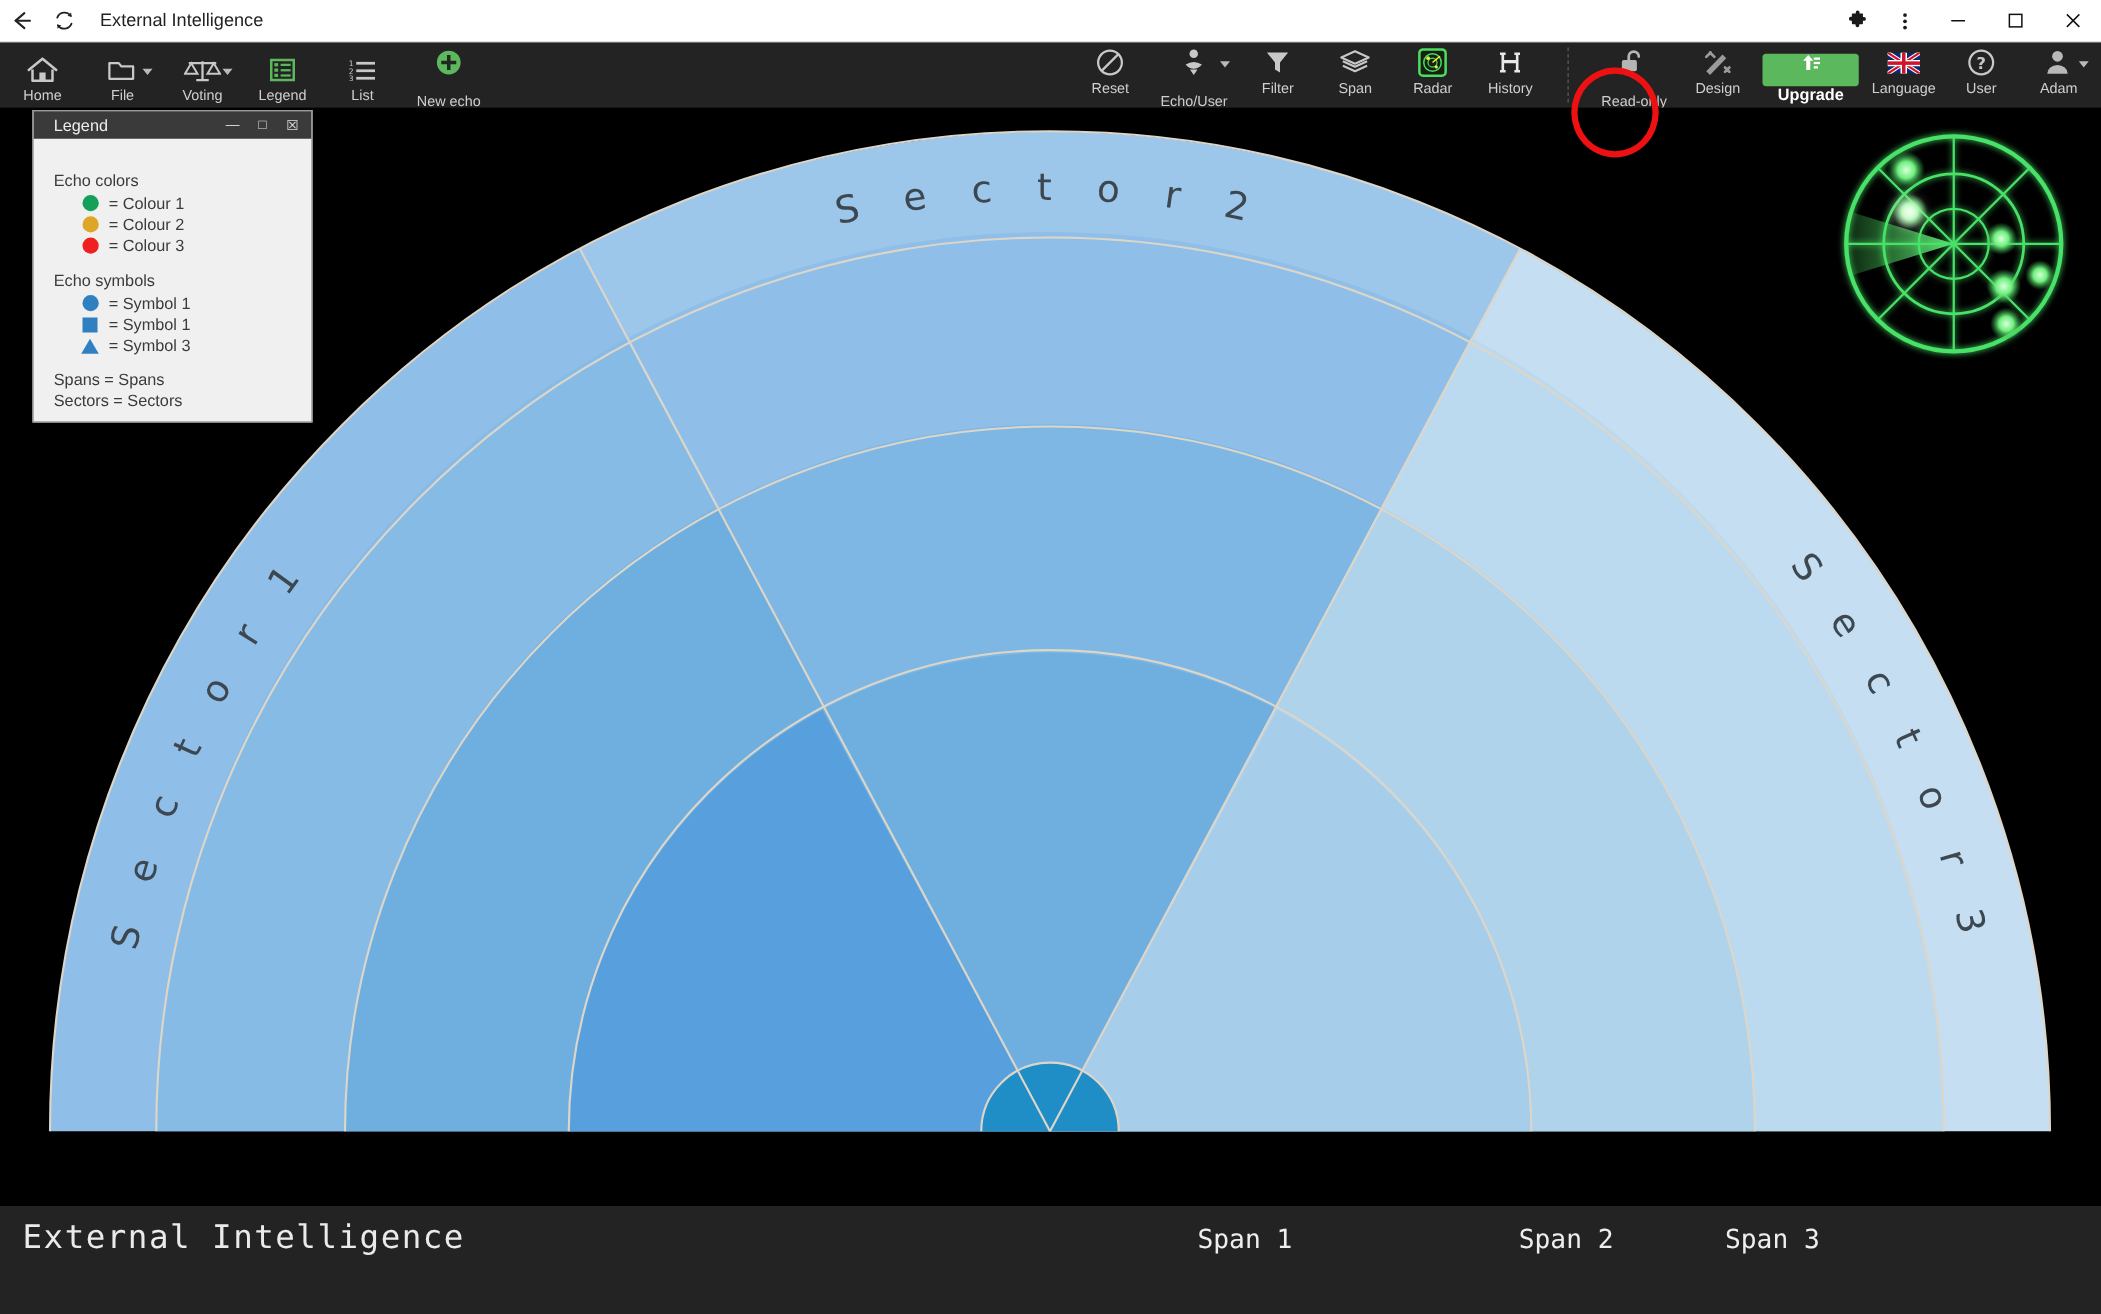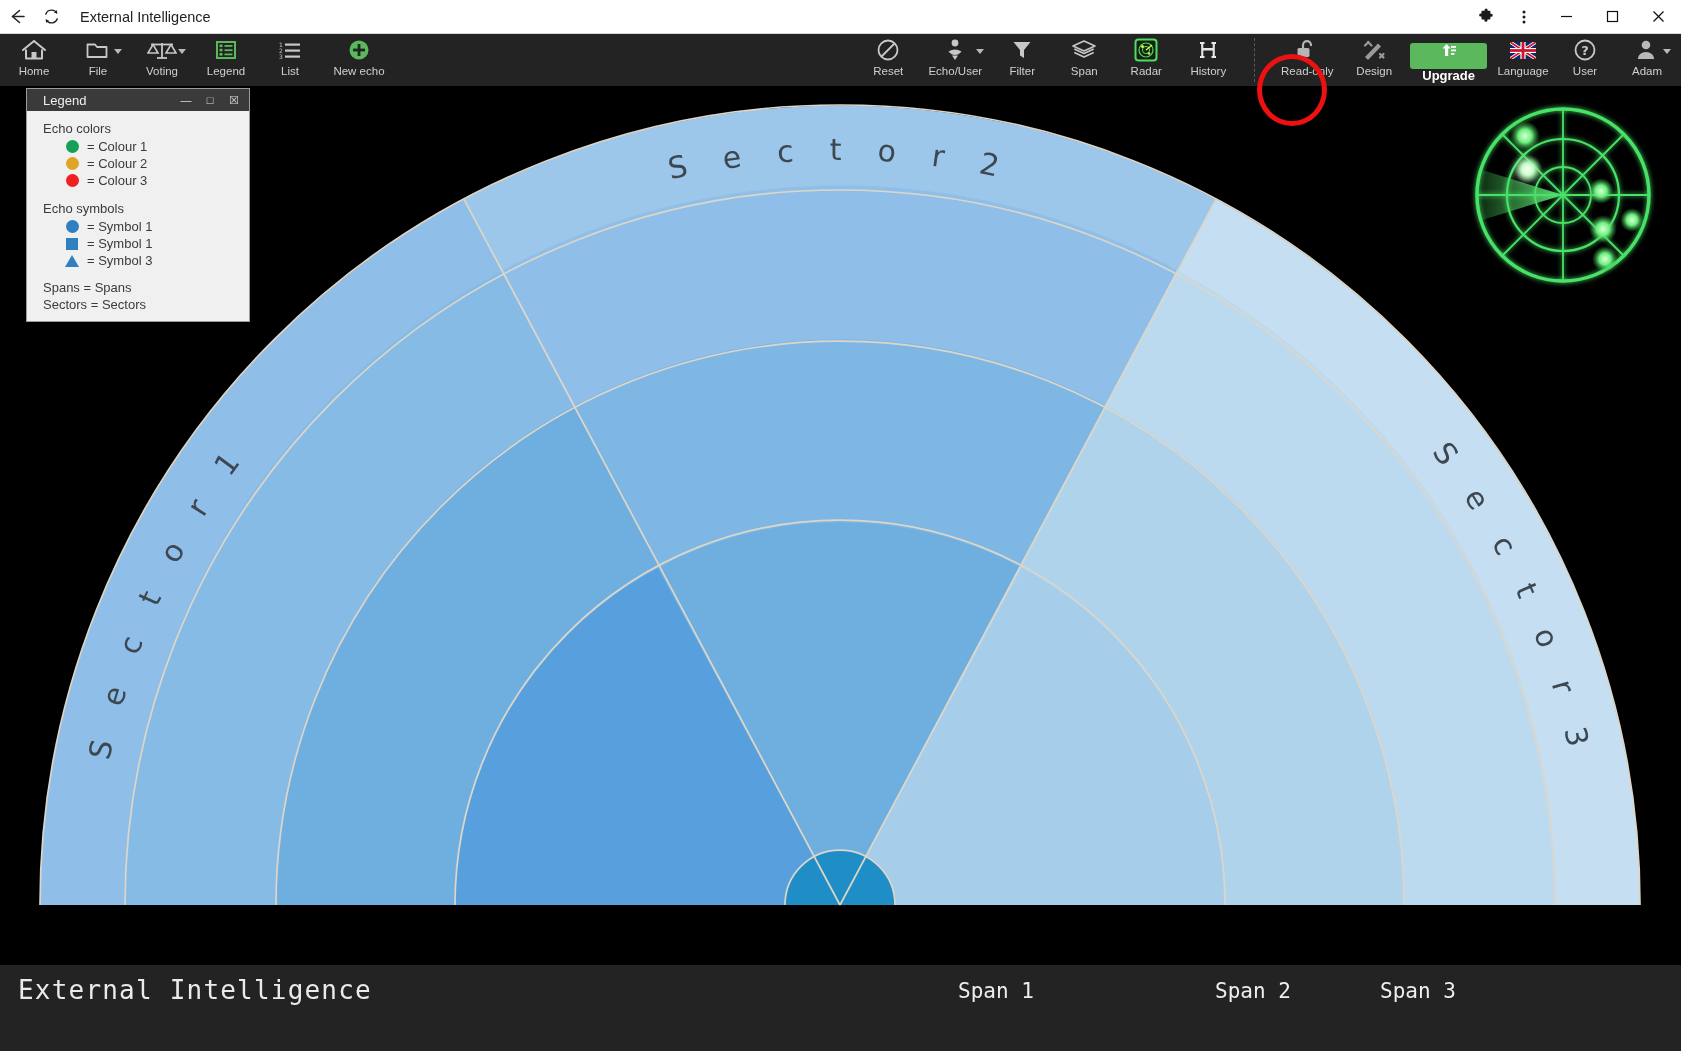--- a/index.html
+++ b/index.html
@@ -71,21 +71,21 @@
     font-family: "Liberation Sans", sans-serif;
     white-space: nowrap;
   }
   .tool .caret {
     position: absolute; right: 2px; top: 15px;
     width: 0; height: 0;
     border-left: 4px solid transparent;
     border-right: 4px solid transparent;
     border-top: 5px solid #b9b9b9;
   }
-  .tool.wide { min-width: 62px; }
+  .tool.wide { min-width: 62px; gap: 11px; }
   .sep {
     width: 1px; height: 44px; margin: 4px 10px 0 10px;
     border-left: 1px dashed #5a5a5a;
   }
   #tools-left { display: flex; align-items: center; margin-left: 8px; gap: 12px; }
   #tools-right { display: flex; align-items: flex-start; margin-left: auto; gap: 10px; padding-right: 8px;}
   #upgrade-btn {
     background: #5cb85c;
     color: #fff;
     height: 26px;
@@ -129,21 +129,21 @@
     font-family: "Liberation Sans", sans-serif;
   }
   #legend-title {
     height: 22px; background: #3a3a3a; color: #efefef;
     display: flex; align-items: center;
     font-size: 13px; padding-left: 16px;
     box-sizing: border-box;
   }
   #legend-title .lw-btns { margin-left: auto; display: flex; align-items:center; gap:10px; padding-right:8px;}
   .lw-btn { width: 14px; height: 14px; display:flex; align-items:center; justify-content:center; color:#ddd; font-size: 11px;}
-  #legend-body { padding: 8px 0 8px 0; }
+  #legend-body { padding: 8px 0 8px 0; margin-top: 16px; }
   .lg-head {
     font-size: 13px; color: #3b3b3b; padding: 2px 0 2px 16px;
     font-family: "Liberation Sans", sans-serif;
   }
   .lg-row {
     display: flex; align-items: center;
     padding: 1px 12px 1px 38px;
     font-size: 13px; color: #3b3b3b;
   }
   .lg-swatch { width: 14px; display:flex; align-items:center; justify-content:center; margin-right: 8px;}

